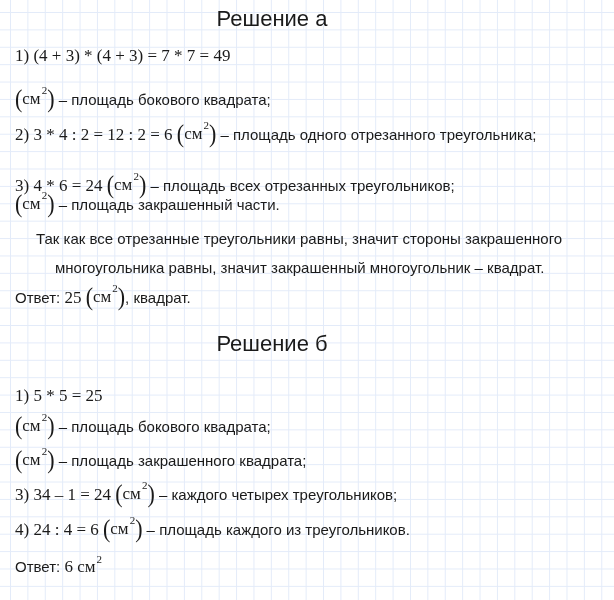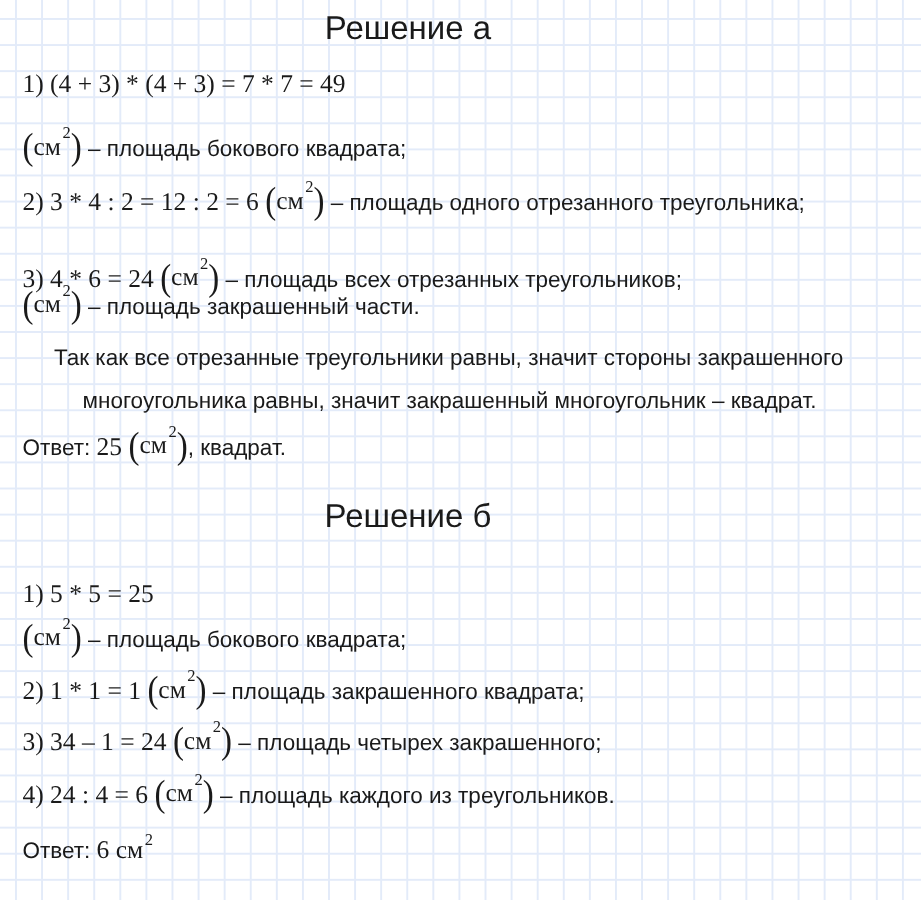--- a/index.html
+++ b/index.html
@@ -111,35 +111,35 @@
 <div class="line" style="top:417px;">
   <span class="unit">
     <span class="paren">(</span>
       <span class="cm">см</span>
       <span class="sup">2</span>
       <span class="paren">)</span>
   </span><span> – площадь бокового квадрата;</span>
 </div>
 
 <div class="line" style="top:451px;">
-  <span class="m">2) 1 * 1 = 1 </span><span class="unit">
+  <span class="unit">
     <span class="paren">(</span>
       <span class="cm">см</span>
       <span class="sup">2</span>
       <span class="paren">)</span>
   </span><span> – площадь закрашенного квадрата;</span>
 </div>
 
 <div class="line" style="top:485px;">
   <span class="m">3) 34 – 1 = 24 </span><span class="unit">
     <span class="paren">(</span>
       <span class="cm">см</span>
       <span class="sup">2</span>
       <span class="paren">)</span>
-  </span><span> – площадь четырех закрашенного;</span>
+  </span><span> – каждого четырех треугольников;</span>
 </div>
 
 <div class="line" style="top:520px;">
   <span class="m">4) 24 : 4 = 6 </span><span class="unit">
     <span class="paren">(</span>
       <span class="cm">см</span>
       <span class="sup">2</span>
       <span class="paren">)</span>
   </span><span> – площадь каждого из треугольников.</span>
 </div>

